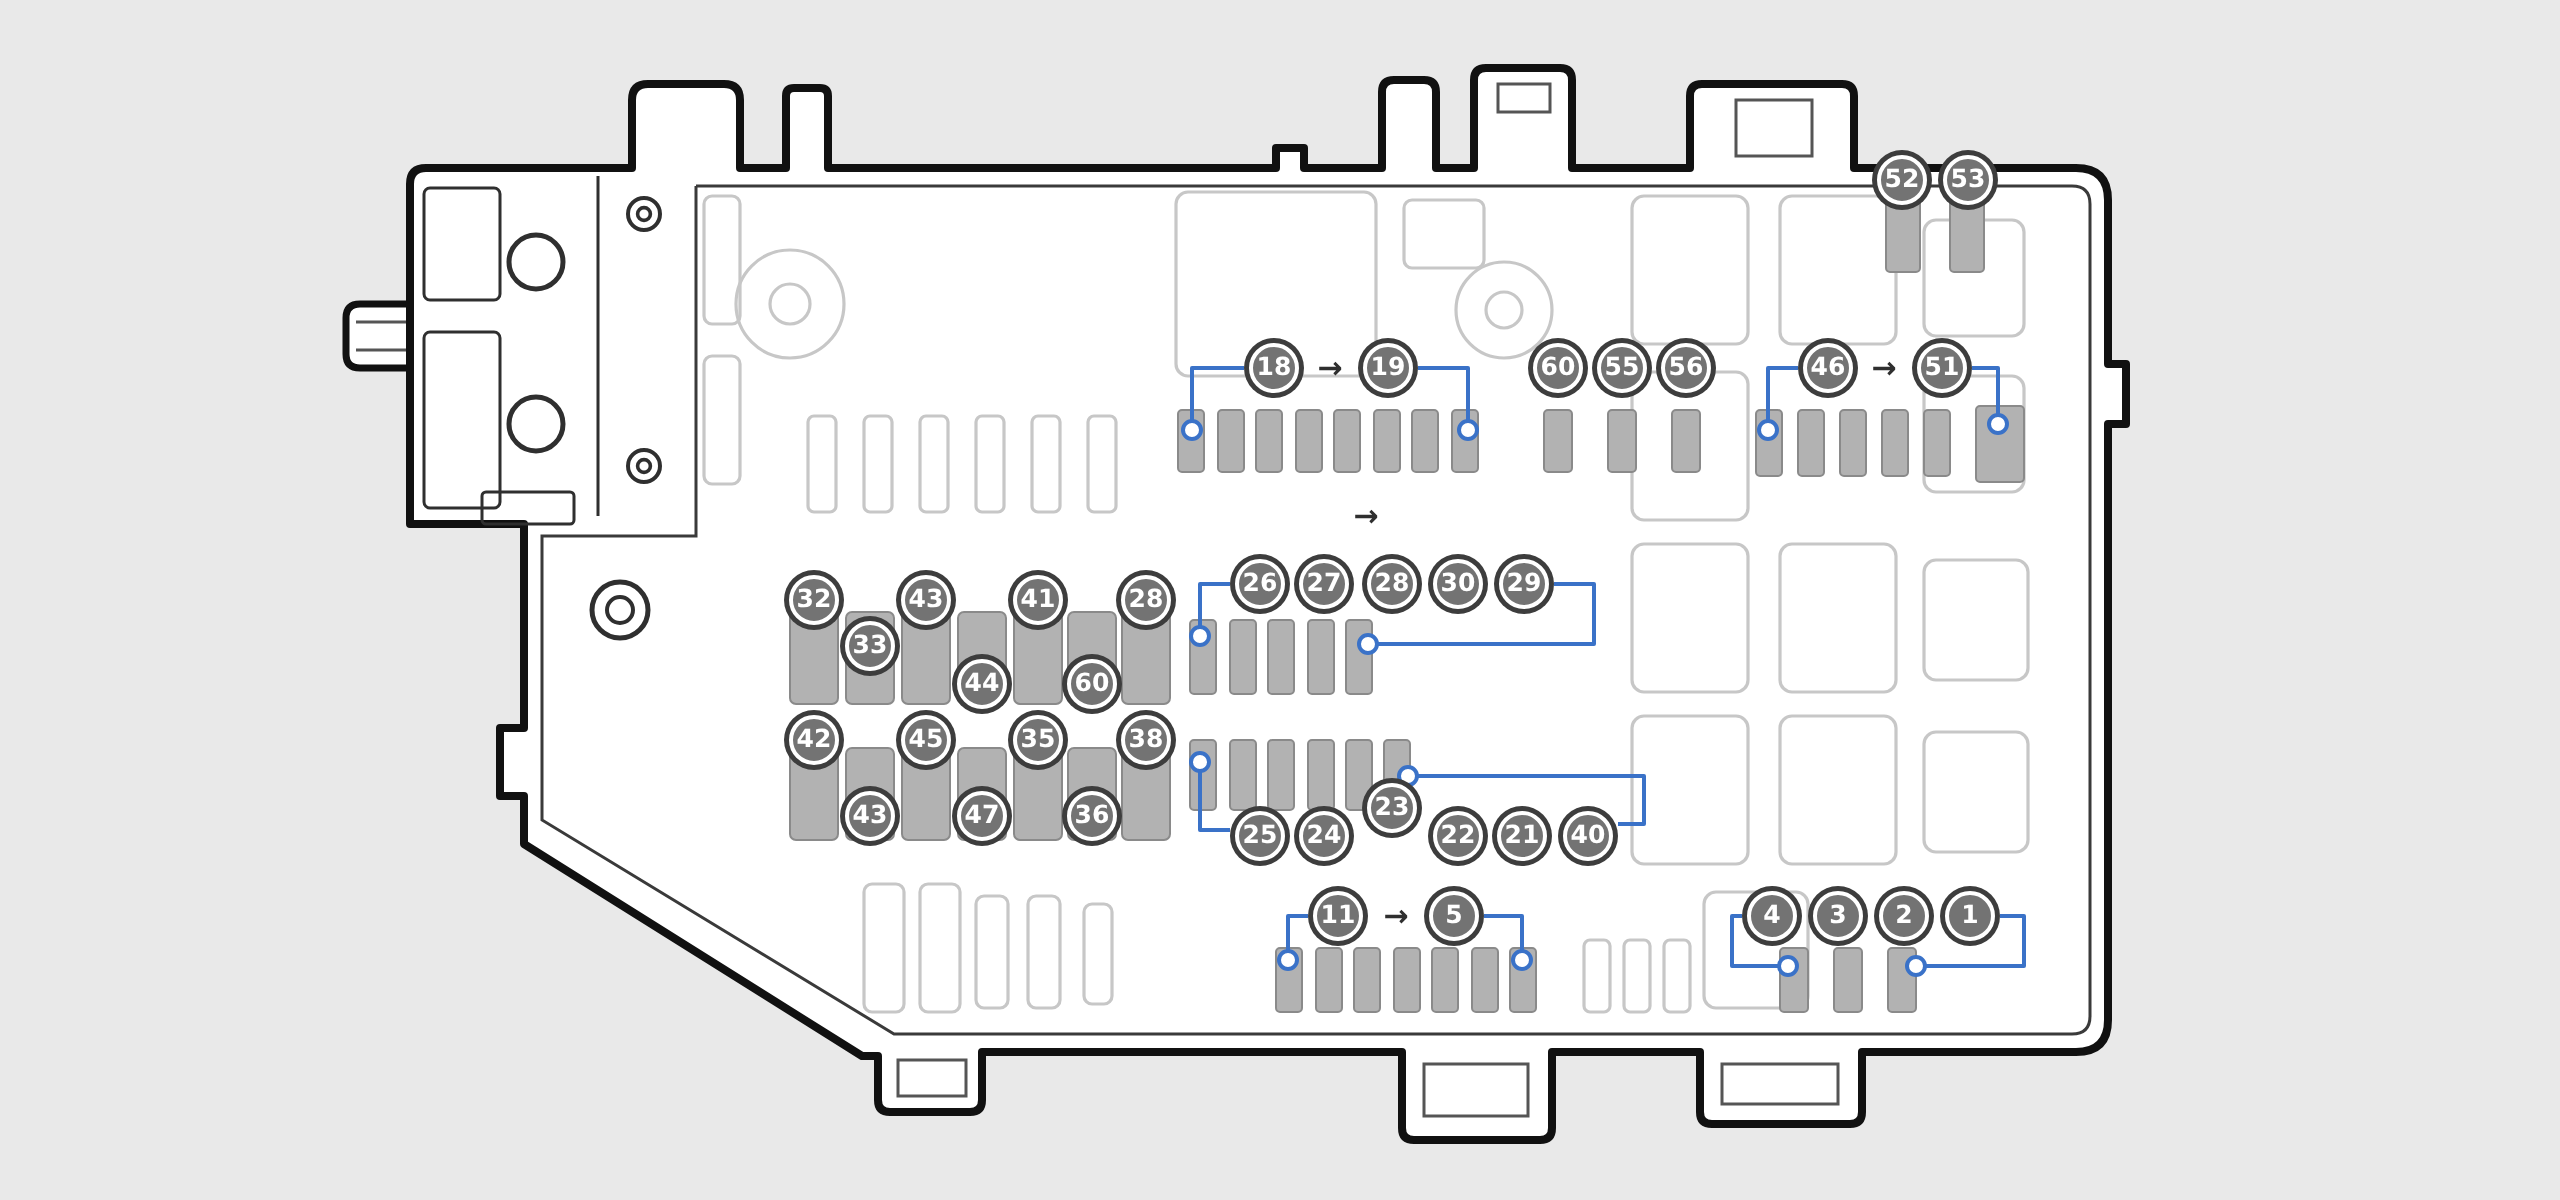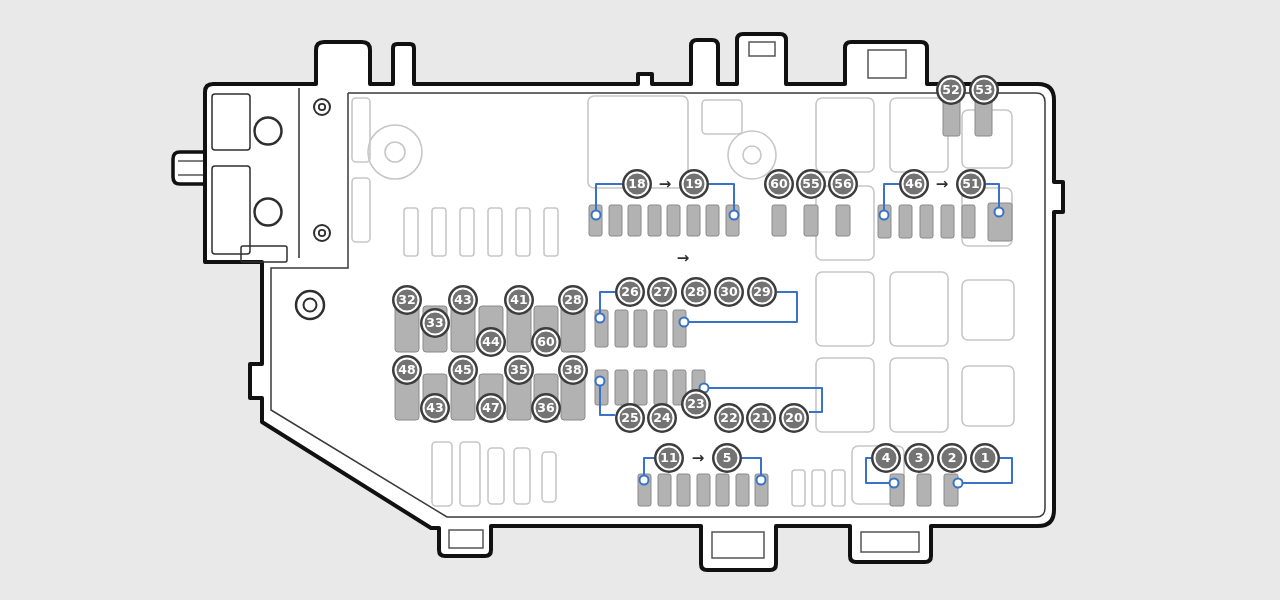--- a/index.html
+++ b/index.html
@@ -219,33 +219,33 @@
   <div class="badge" style="left:696px;top:292px">28</div>
   <div class="badge" style="left:729px;top:292px">30</div>
   <div class="badge" style="left:762px;top:292px">29</div>
   <div class="badge" style="left:407px;top:300px">32</div>
   <div class="badge" style="left:463px;top:300px">43</div>
   <div class="badge" style="left:519px;top:300px">41</div>
   <div class="badge" style="left:573px;top:300px">28</div>
   <div class="badge" style="left:435px;top:323px">33</div>
   <div class="badge" style="left:491px;top:342px">44</div>
   <div class="badge" style="left:546px;top:342px">60</div>
-  <div class="badge" style="left:407px;top:370px">48</div>
+  <div class="badge" style="left:407px;top:370px">42</div>
   <div class="badge" style="left:463px;top:370px">45</div>
   <div class="badge" style="left:519px;top:370px">35</div>
   <div class="badge" style="left:573px;top:370px">38</div>
   <div class="badge" style="left:435px;top:408px">43</div>
   <div class="badge" style="left:491px;top:408px">47</div>
   <div class="badge" style="left:546px;top:408px">36</div>
   <div class="badge" style="left:630px;top:418px">25</div>
   <div class="badge" style="left:662px;top:418px">24</div>
   <div class="badge" style="left:696px;top:404px">23</div>
   <div class="badge" style="left:729px;top:418px">22</div>
   <div class="badge" style="left:761px;top:418px">21</div>
-  <div class="badge" style="left:794px;top:418px">20</div>
+  <div class="badge" style="left:794px;top:418px">40</div>
   <div class="badge" style="left:669px;top:458px">11</div>
   <div class="badge" style="left:727px;top:458px">5</div>
   <div class="badge" style="left:886px;top:458px">4</div>
   <div class="badge" style="left:919px;top:458px">3</div>
   <div class="badge" style="left:952px;top:458px">2</div>
   <div class="badge" style="left:985px;top:458px">1</div>
 
   <div class="arrow" style="left:665px;top:184px">→</div>
   <div class="arrow" style="left:942px;top:184px">→</div>
   <div class="arrow" style="left:683px;top:258px">→</div>

